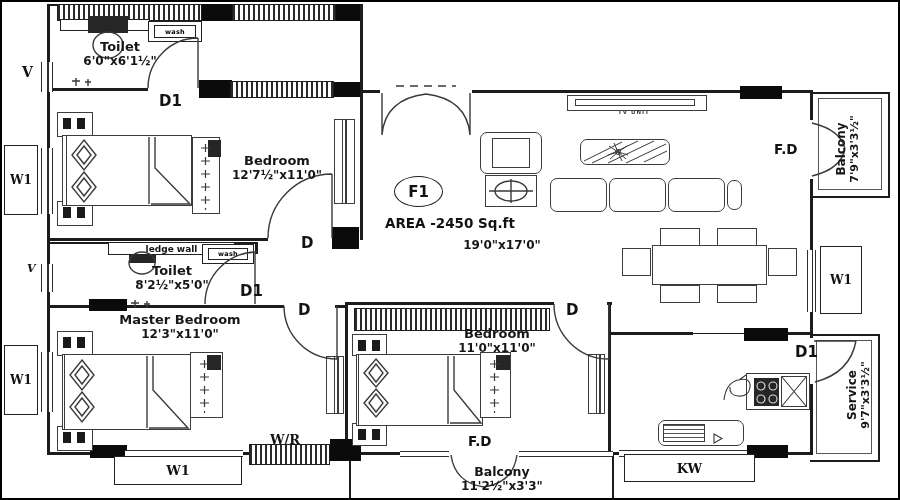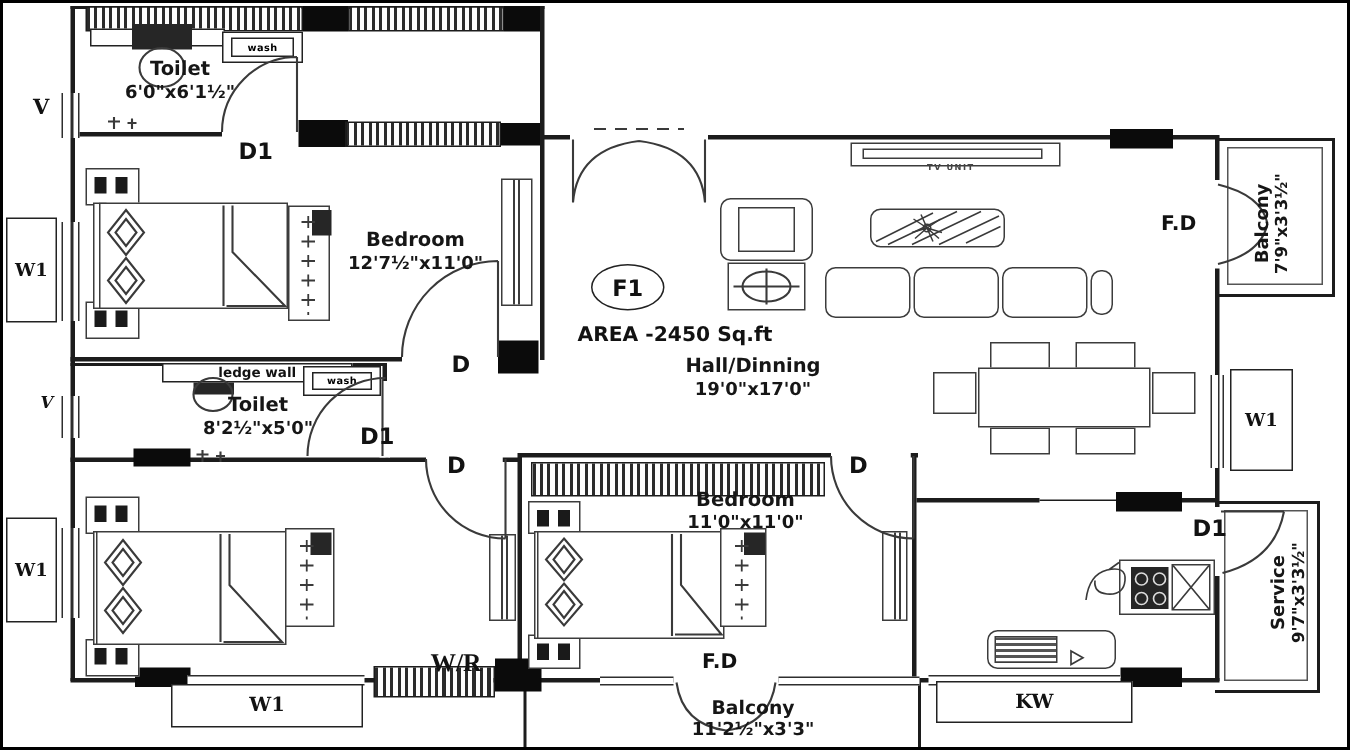--- a/index.html
+++ b/index.html
@@ -282,45 +282,48 @@
     <div class="rname">Bedroom</div>
     <div class="rdims">12'7½"x11'0"</div>
   </div>
   <div class="lbl serif" style="left:20px;top:62px;font-size:14px;">V</div>
   <div class="lbl serif" style="left:25px;top:260px;font-size:11px;font-style:italic;">V</div>
   <div class="room" style="left:110px;top:262px;width:120px;">
     <div class="rname">Toilet</div>
     <div class="rdims">8'2½"x5'0"</div>
   </div>
   <div class="lbl dl" style="left:238px;top:280px;">D1</div>
+  <div class="room" style="left:88px;top:311px;width:180px;">
+    <div class="rname">Master Bedroom</div>
+    <div class="rdims">12'3"x11'0"</div>
+  </div>
   <div class="lbl dl" style="left:299px;top:232px;">D</div>
   <div class="lbl dl" style="left:296px;top:299px;">D</div>
   <div class="lbl dl" style="left:564px;top:299px;">D</div>
   <div class="room" style="left:425px;top:325px;width:140px;">
     <div class="rname">Bedroom</div>
     <div class="rdims">11'0"x11'0"</div>
   </div>
   <div class="ell" style="left:392px;top:174px;width:49px;height:31px;">
     <span>F1</span>
     </div>
   <div class="lbl" style="left:383px;top:213px;font-size:13.5px;">AREA -2450 Sq.ft</div>
   <div class="room" style="left:425px;top:236px;width:150px;">
-    <div class="rname">Hall/Dinning</div>
     <div class="rdims">19'0"x17'0"</div>
   </div>
   <div class="lbl" style="left:772px;top:139px;font-size:13.5px;">F.D</div>
   <div class="room rot" style="left:802px;top:131px;width:92px;height:32px;">
     <div class="rname" style="font-size:12px;">Balcony</div>
     <div class="rdims" style="font-size:11px;">7'9"x3'3½"</div>
   </div>
   <div class="lbl dl" style="left:793px;top:341px;">D1</div>
   <div class="room rot" style="left:812px;top:378px;width:92px;height:30px;">
     <div class="rname" style="font-size:12px;">Service</div>
     <div class="rdims" style="font-size:11px;">9'7"x3'3½"</div>
   </div>
-  <div class="lbl serif" style="left:285px;top:430px;font-size:17px;font-family:Liberation Serif, serif;">W/R</div>
+  <div class="lbl serif" style="left:268px;top:430px;font-size:13px;">W/R</div>
   <div class="lbl" style="left:466px;top:431px;font-size:13.5px;">F.D</div>
   <div class="room" style="left:425px;top:463px;width:150px;">
     <div class="rname" style="font-size:12.5px;">Balcony</div>
     <div class="rdims" style="font-size:12px;">11'2½"x3'3"</div>
   </div>
 
 </div>
 
 </body></html>

